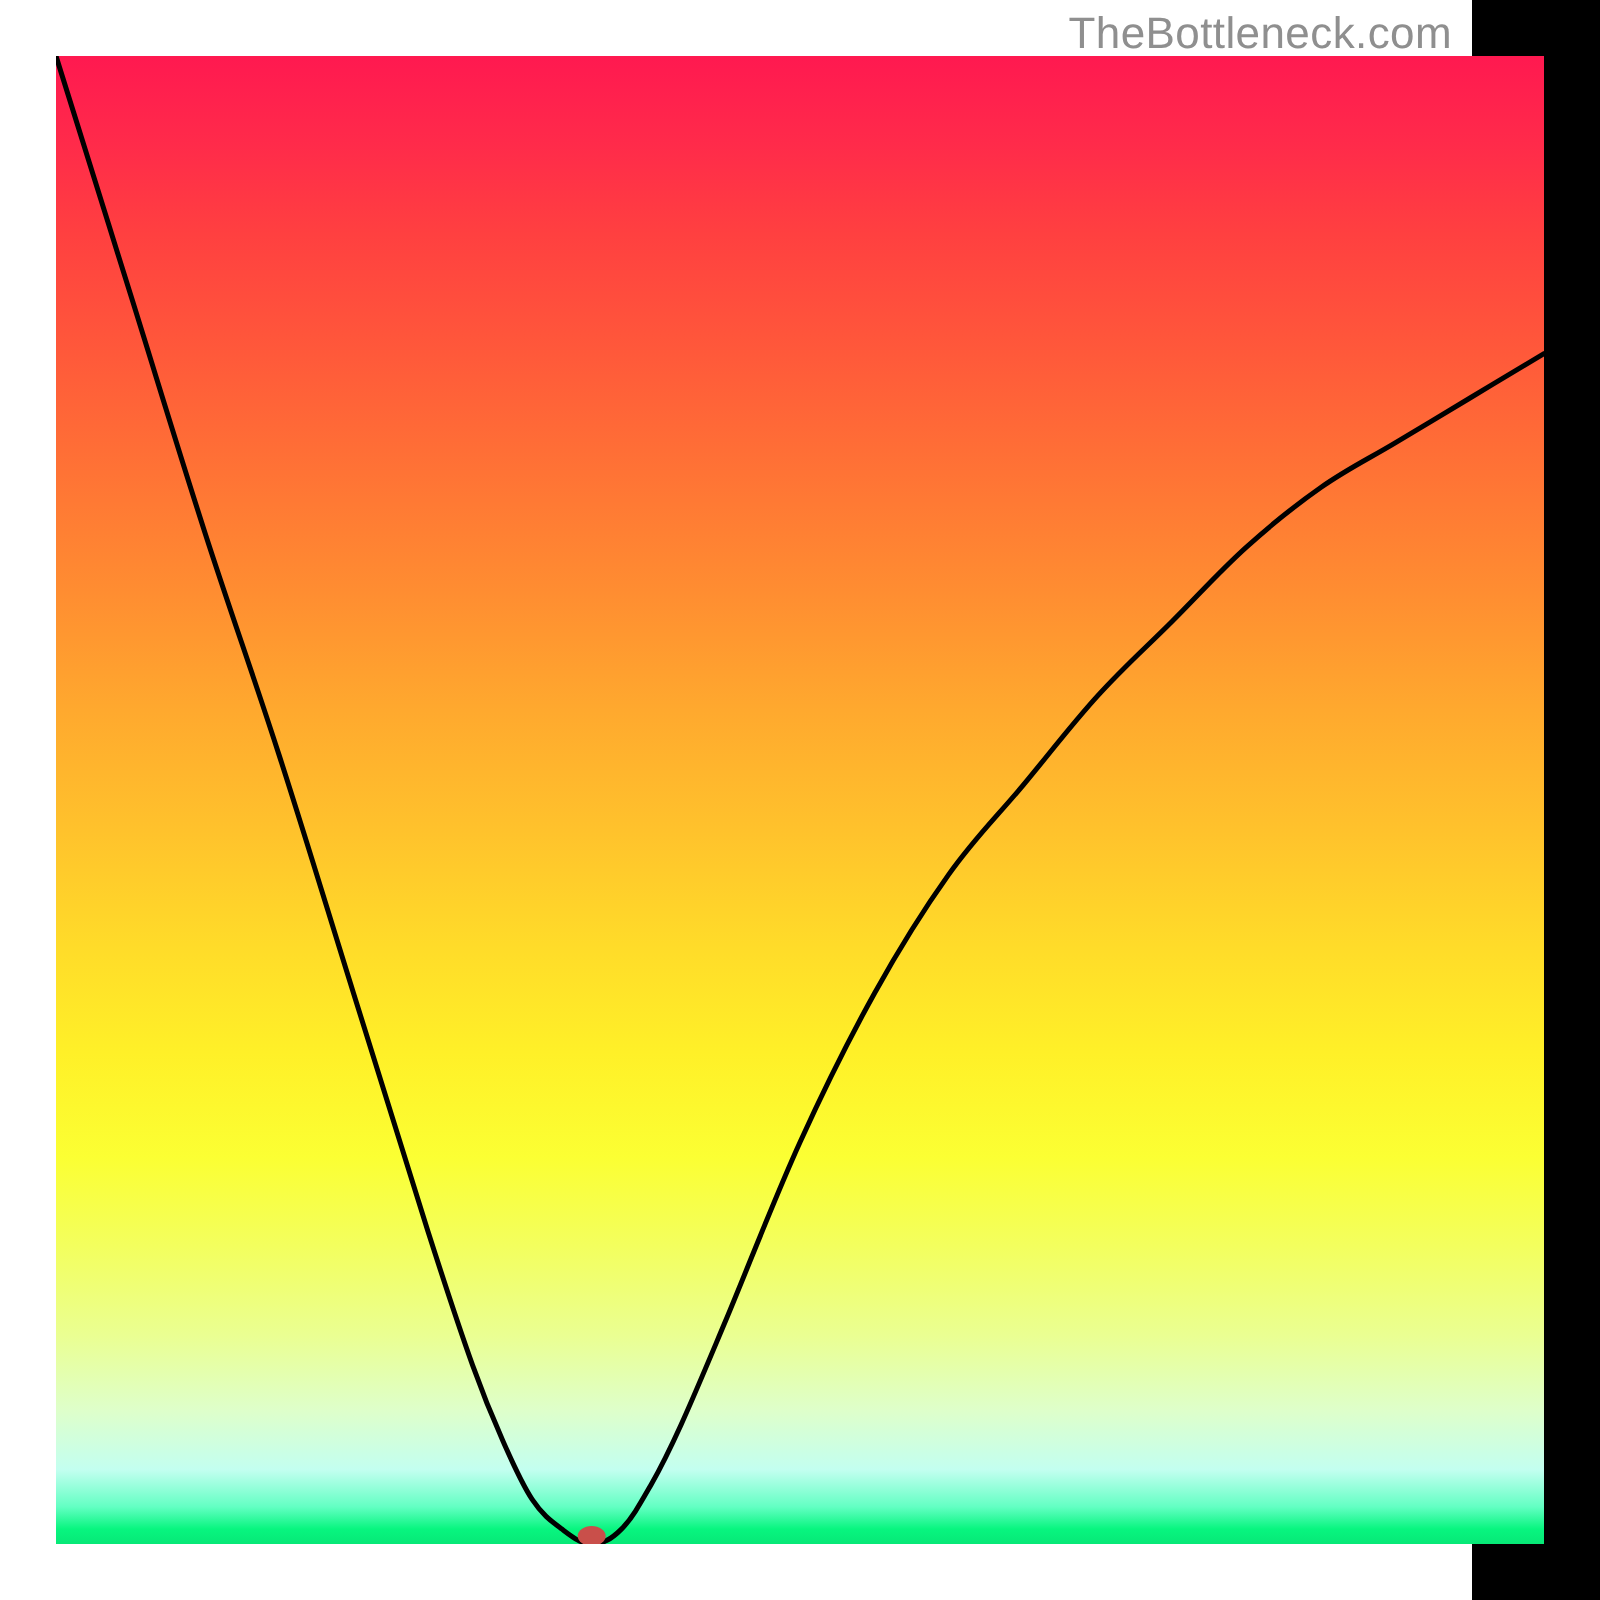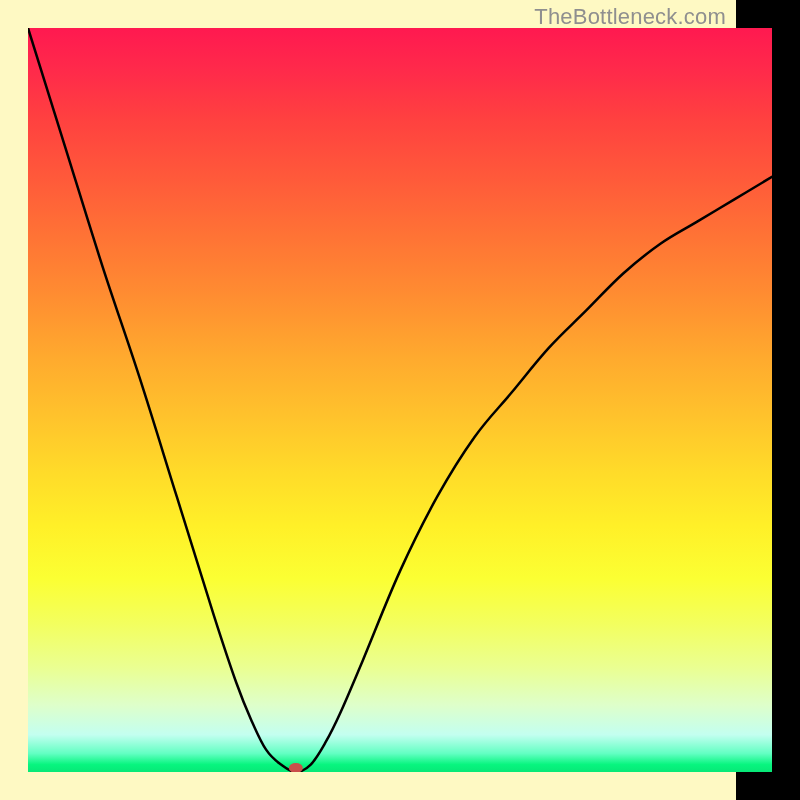--- a/index.html
+++ b/index.html
@@ -10,21 +10,21 @@
     background: #000;
     font-family: Arial, Helvetica, sans-serif;
     overflow: hidden;
   }
   .frame {
     position: absolute;
     top: 0;
     left: 0;
     width: 736px;
     height: 800px;
-    background: #fef9c3;
+    background: #ffffff;
   }
   .plot-area {
     position: absolute;
     top: 28px;
     left: 28px;
     width: 744px;
     height: 744px;
     overflow: hidden;
   }
   .gradient {

